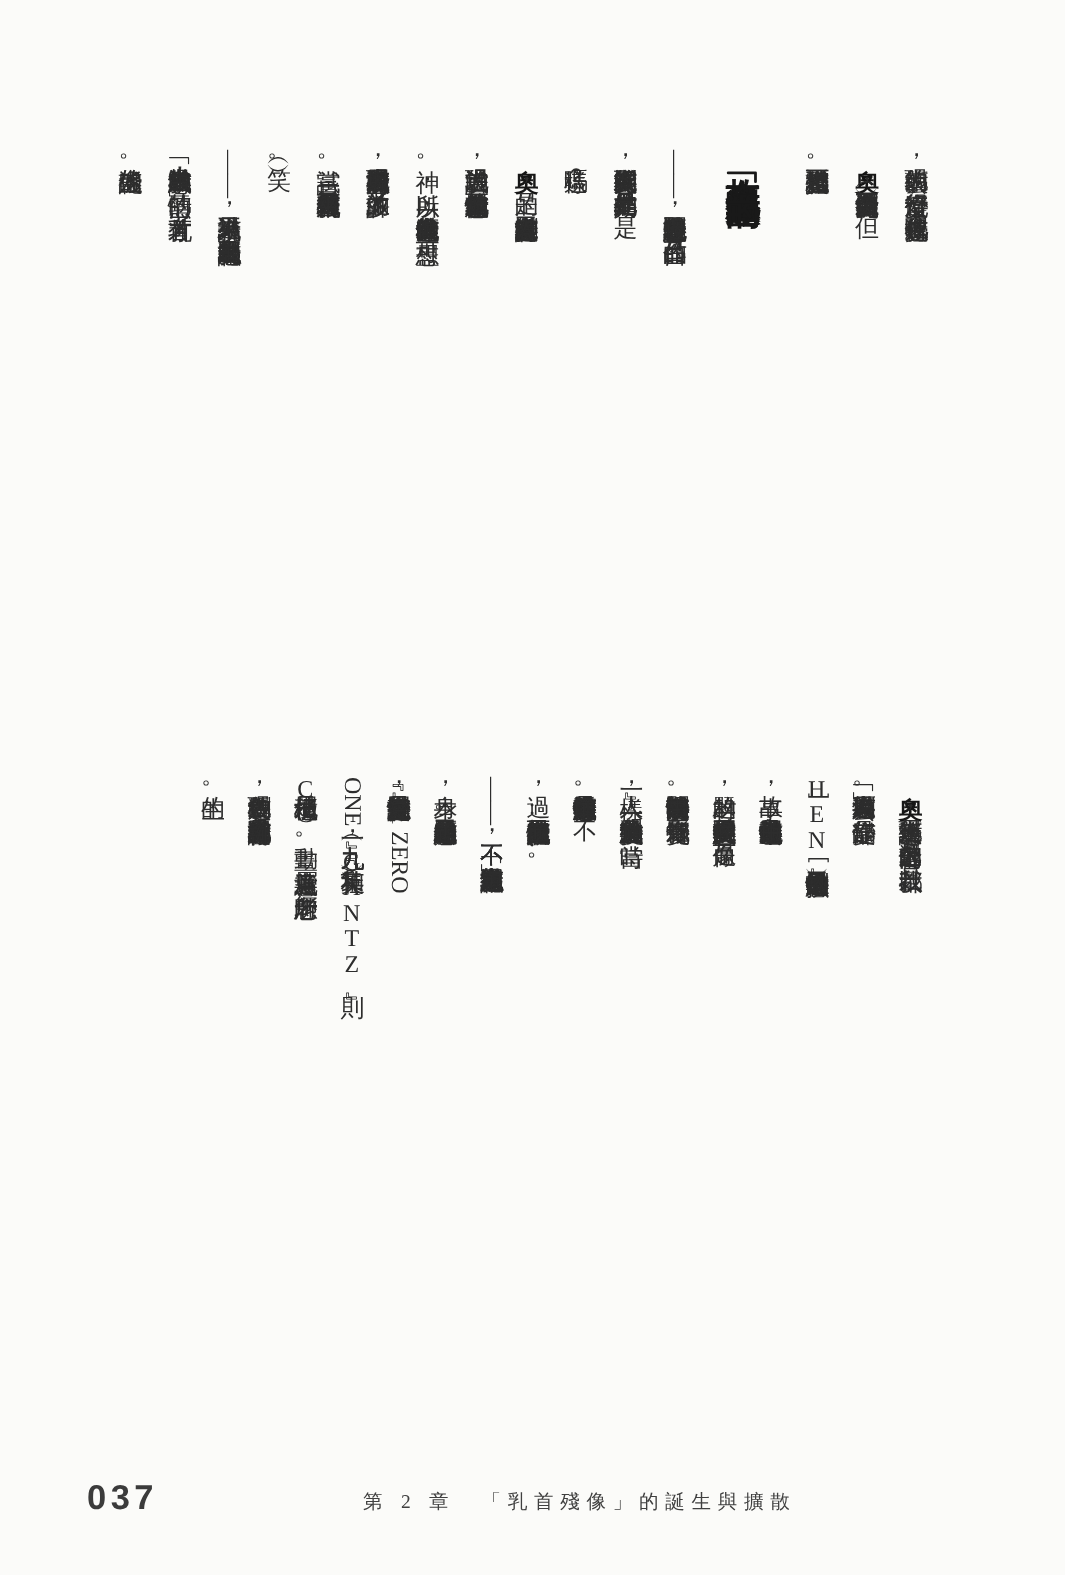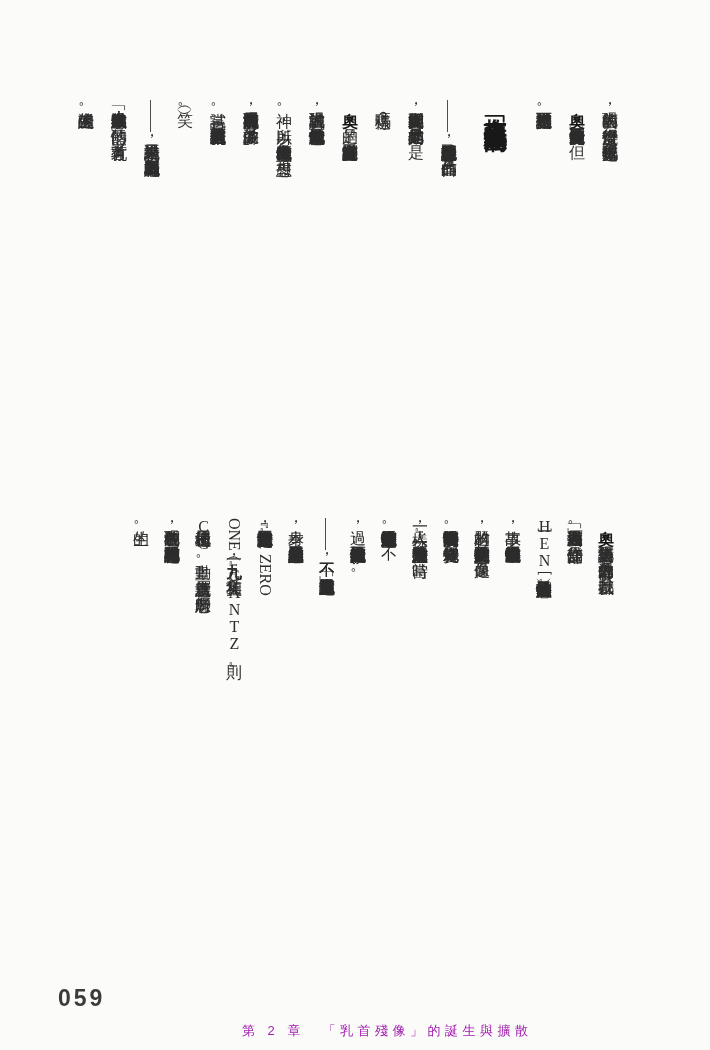--- a/index.html
+++ b/index.html
@@ -45,25 +45,25 @@
     position: absolute;
     left: 58px; top: 985px;
     font-family: "Liberation Sans", "DejaVu Sans", sans-serif;
     font-weight: bold;
     font-size: 23px;
     letter-spacing: 3px;
     color: #3b3b3b;
   }
   .footer-chapter {
     position: absolute;
-    left: 242px; top: 1022px;
-    font-family: Liberation Sans, sans-serif;
+    left: 242px; top: 992px;
+    font-family: Liberation Serif, serif;
     font-size: 13px;
     letter-spacing: 4.5px;
-    color: #a21caf;
+    color: #404040;
     white-space: pre;
   }
 </style>
 </head>
 <body>
 
 <section class="band" id="top-band">
   <div>
 
       <p class="col"><b class="spk"></b><span class="wrap-latin">的藝術表現，變得這麼流行。就像這種感覺吧？</span></p>
@@ -131,14 +131,14 @@
       <p class="col"><b class="spk"></b><span class="wrap-latin">ONE』（一九九九，集英社）和『<span class="up">GANTZ</span>』則</span></p>
 
       <p class="col"><b class="spk"></b><span class="wrap-latin">是積極地使用<span class="up">CG</span>動畫。就這層意義上，老師您所</span></p>
 
       <p class="col"><b class="spk"></b><span class="wrap-latin">創造的各種表現，都是因為有這種挑戰精神才會誕</span></p>
 
       <p class="col"><b class="spk"></b><span class="wrap-latin">生的。</span></p>
     </div>
 </section>
 
-<div class="footer-num">059</div>
+<div class="footer-num">037</div>
 <div class="footer-chapter">第 2 章　「乳首殘像」的誕生與擴散</div>
 
 </body></html>

